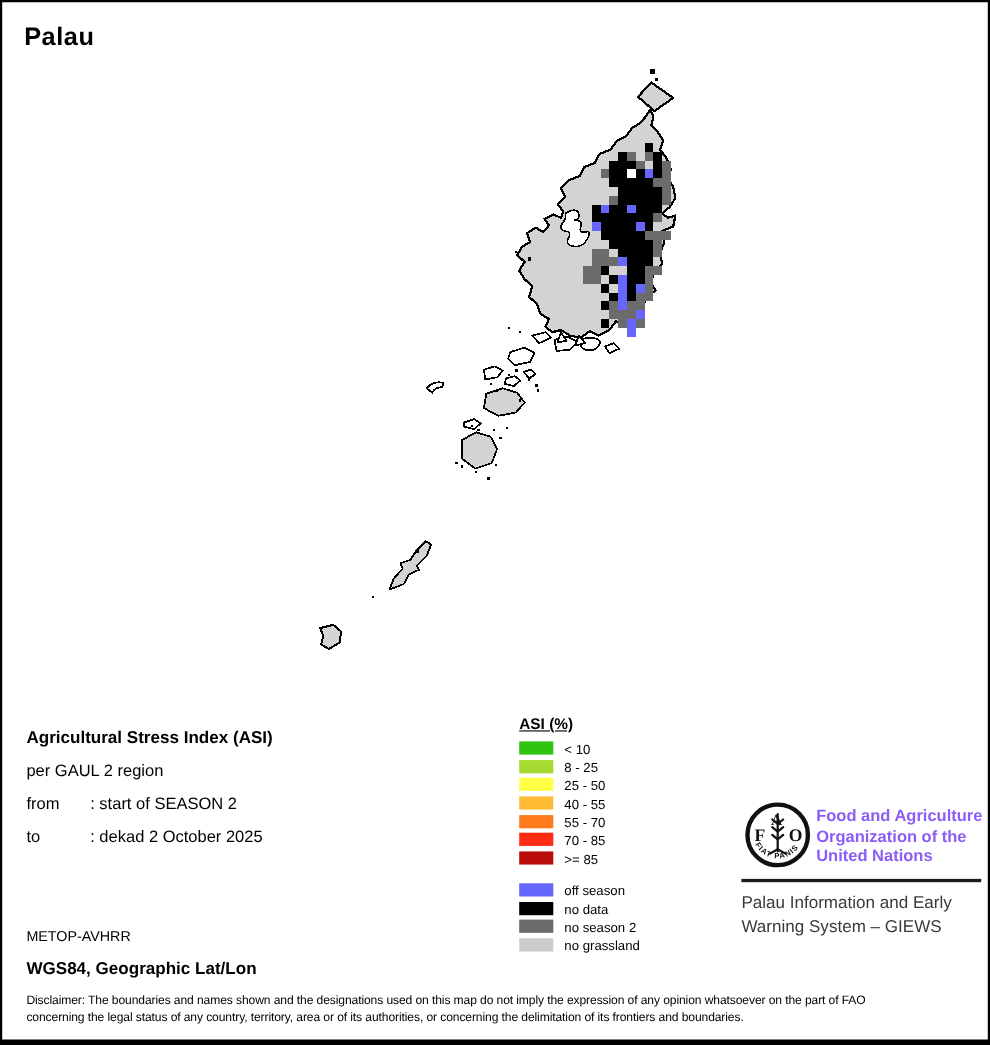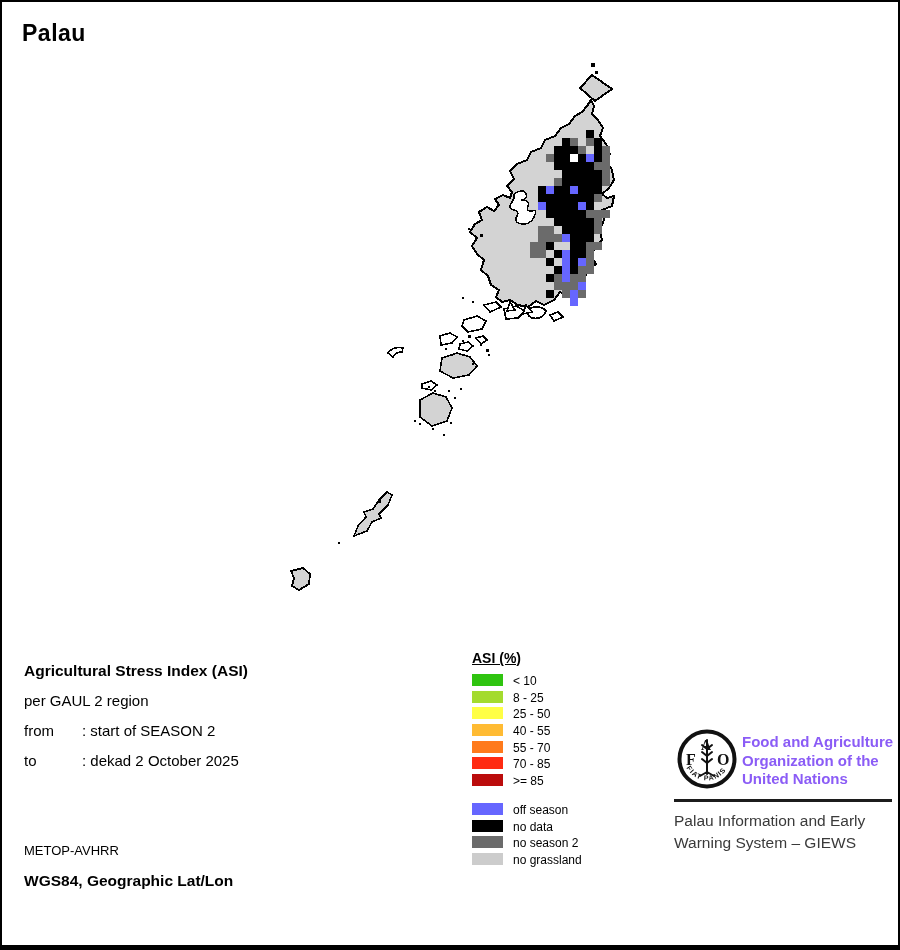--- a/index.html
+++ b/index.html
@@ -299,15 +299,17 @@
     <div>Organization of the</div>
     <div>United Nations</div>
   </div>
   <div class="fao-divider"></div>
   <div class="giews">
     <div>Palau Information and Early</div>
     <div>Warning System – GIEWS</div>
   </div>
 
   <div class="disclaimer">
+    <div>Disclaimer: The boundaries and names shown and the designations used on this map do not imply the expression of any opinion whatsoever on the part of FAO</div>
+    <div>concerning the legal status of any country, territory, area or of its authorities, or concerning the delimitation of its frontiers and boundaries.</div>
   </div>
 
 </div>
 
 </body></html>

